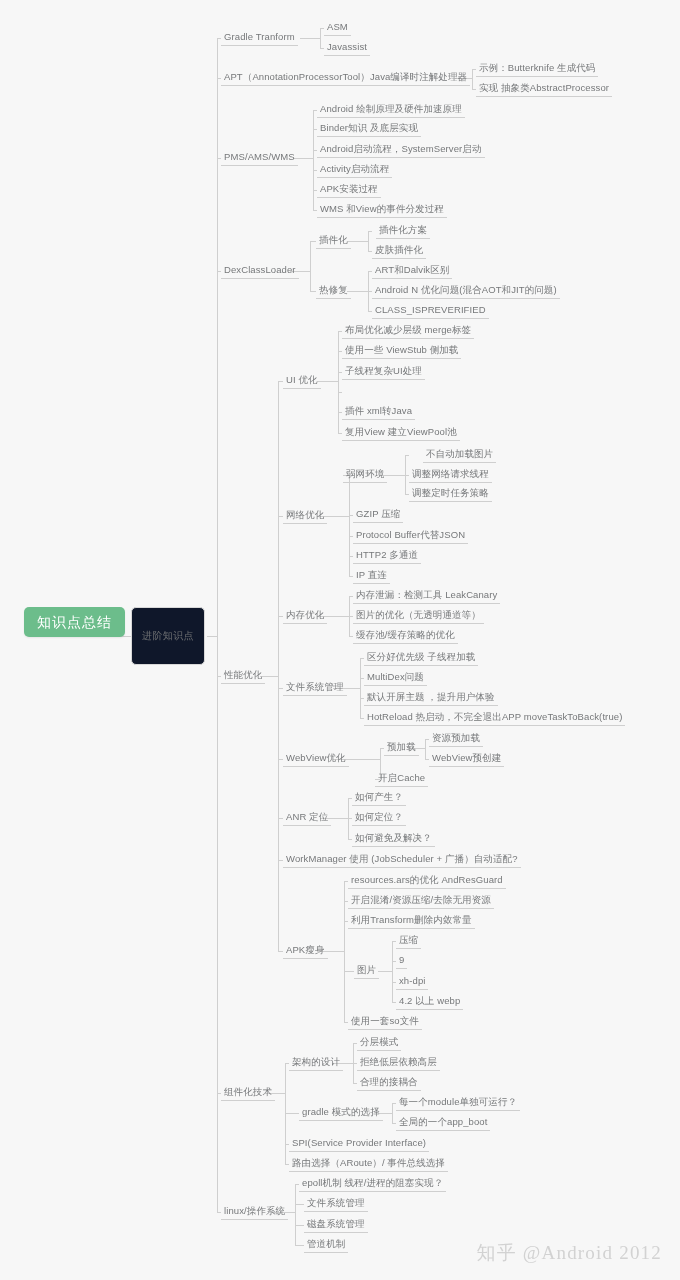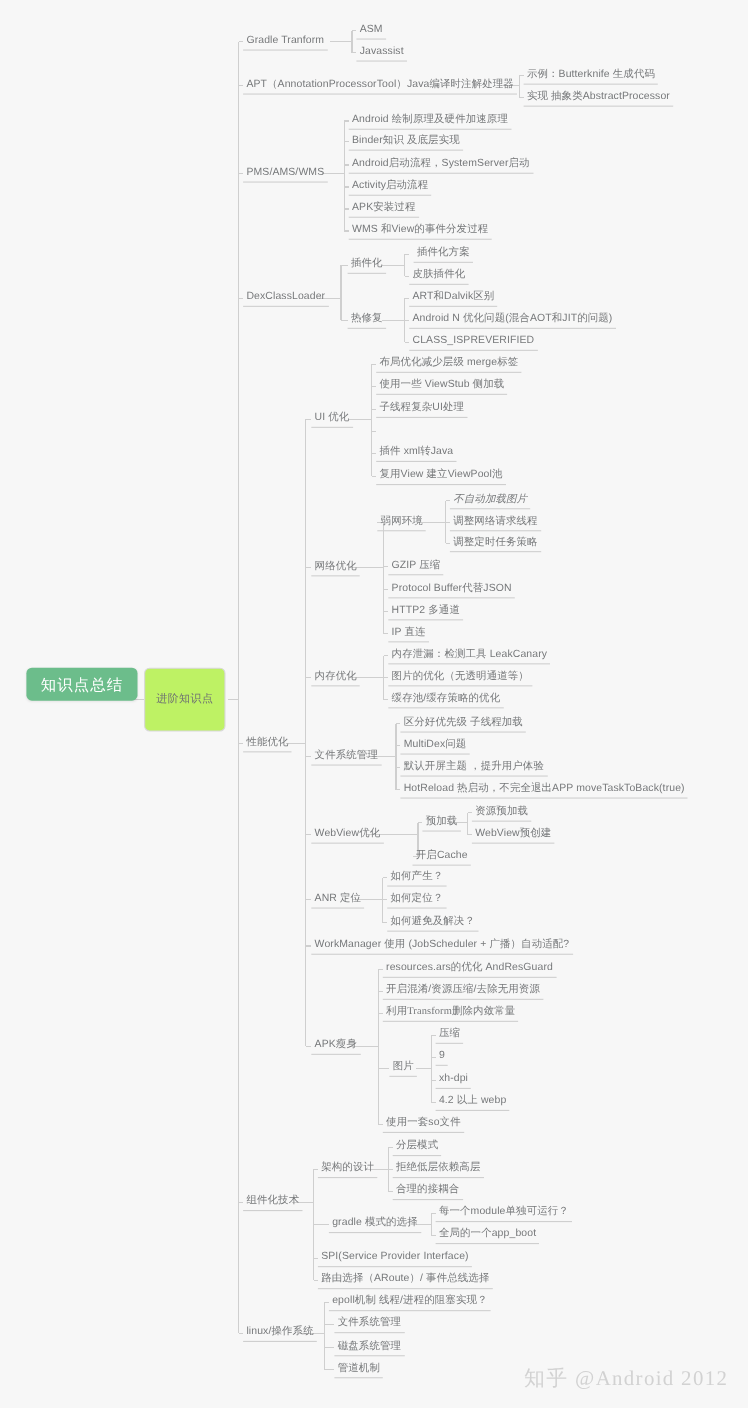--- a/index.html
+++ b/index.html
@@ -47,21 +47,21 @@
     color: #ffffff;
     font-size: 14px;
     font-weight: normal;
     border-radius: 5px;
     padding: 9px 13px;
     letter-spacing: 1px;
     border-bottom: none;
     box-shadow: 0 1px 2px rgba(0,0,0,0.07);
   }
   .node.boxed {
-    background: #bef264;
+    background: #0f172a;
     border: 1px solid #d8d8d8;
     border-radius: 5px;
     padding: 22px 10px;
     font-size: 10px;
     color: #6e7072;
     letter-spacing: 0.4px;
   }
   .watermark {
     position: absolute;
     right: 18px;
@@ -267,21 +267,21 @@
 
   <div class="node underlined" style="left:283px; top:381px;">UI 优化</div>
   <div class="node underlined" style="left:342px; top:331px;">布局优化减少层级 merge标签</div>
   <div class="node underlined" style="left:342px; top:351px;">使用一些 ViewStub 侧加载</div>
   <div class="node underlined" style="left:342px; top:372px;">子线程复杂UI处理</div>
   <div class="node underlined" style="left:342px; top:412px;text-align:center;">插件 xml转Java</div>
   <div class="node underlined" style="left:342px; top:433px;">复用View 建立ViewPool池</div>
 
   <div class="node underlined" style="left:283px; top:516px;">网络优化</div>
   <div class="node underlined" style="left:343px; top:475px;">弱网环境</div>
-  <div class="node underlined" style="left:409px; top:455px;font-style:italic;">不自动加载图片</div>
+  <div class="node underlined" style="left:423px; top:455px;">不自动加载图片</div>
   <div class="node underlined" style="left:409px; top:475px;">调整网络请求线程</div>
   <div class="node underlined" style="left:409px; top:494px;">调整定时任务策略</div>
   <div class="node underlined" style="left:353px; top:515px;">GZIP 压缩</div>
   <div class="node underlined" style="left:353px; top:536px;">Protocol Buffer代替JSON</div>
   <div class="node underlined" style="left:353px; top:556px;">HTTP2 多通道</div>
   <div class="node underlined" style="left:353px; top:576px;">IP 直连</div>
 
   <div class="node underlined" style="left:283px; top:616px;">内存优化</div>
   <div class="node underlined" style="left:353px; top:596px;">内存泄漏：检测工具 LeakCanary</div>
   <div class="node underlined" style="left:353px; top:616px;">图片的优化（无透明通道等）</div>
@@ -302,21 +302,21 @@
   <div class="node underlined" style="left:283px; top:818px;">ANR 定位</div>
   <div class="node underlined" style="left:352px; top:798px;">如何产生？</div>
   <div class="node underlined" style="left:352px; top:818px;">如何定位？</div>
   <div class="node underlined" style="left:352px; top:839px;">如何避免及解决？</div>
 
   <div class="node underlined" style="left:283px; top:860px;">WorkManager 使用 (JobScheduler  + 广播）自动适配?</div>
 
   <div class="node underlined" style="left:283px; top:951px;">APK瘦身</div>
   <div class="node underlined" style="left:348px; top:881px;">resources.ars的优化 AndResGuard</div>
   <div class="node underlined" style="left:348px; top:901px;">开启混淆/资源压缩/去除无用资源</div>
-  <div class="node underlined" style="left:348px; top:921px;font-family:Liberation Serif, serif;">利用Transform删除内敛常量</div>
+  <div class="node underlined" style="left:348px; top:921px;">利用Transform删除内敛常量</div>
   <div class="node underlined" style="left:354px; top:971px;">图片</div>
   <div class="node underlined" style="left:396px; top:941px;">压缩</div>
   <div class="node underlined" style="left:396px; top:961px;">9</div>
   <div class="node underlined" style="left:396px; top:982px;">xh-dpi</div>
   <div class="node underlined" style="left:396px; top:1002px;">4.2 以上 webp</div>
   <div class="node underlined" style="left:348px; top:1022px;">使用一套so文件</div>
 
   <div class="node underlined" style="left:221px; top:1093px;">组件化技术</div>
   <div class="node underlined" style="left:289px; top:1063px;">架构的设计</div>
   <div class="node underlined" style="left:357px; top:1043px;">分层模式</div>

